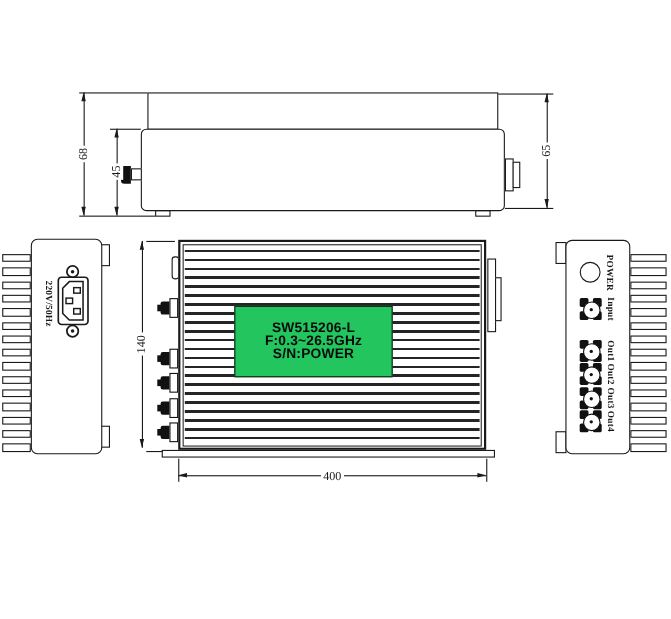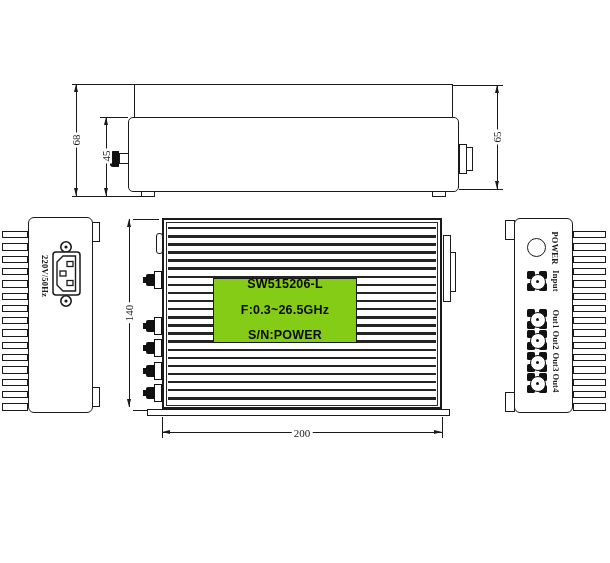--- a/index.html
+++ b/index.html
@@ -130,42 +130,42 @@
 
     <div class="outl" style="left:443px;top:235px;width:7.5px;height:67px;border-width:1.4px;"></div>
     <div class="outl" style="left:449.5px;top:252px;width:6px;height:40px;border-width:1.4px;"></div>
 
     <div class="abs" style="left:162px;top:218px;width:280px;height:191px;border:2px solid #1a1a1a;background:#fff;"></div>
     <div class="abs" style="left:166px;top:222px;width:272px;height:184px;border:1px solid #2a2a2a;"></div>
     <div class="fins-grad" style="left:168px;top:227px;width:268px;height:176px;"></div>
 
     <div class="abs" style="left:147px;top:409px;width:303px;height:6.5px;border:1.4px solid #1a1a1a;background:#fff;"></div>
 
-    <div class="abs nameplate" style="left:213px;top:278px;width:144px;height:65px;border:1.5px solid #1a1a1a;background:#84cc16;z-index:5;justify-content:space-between;">
+    <div class="abs nameplate" style="left:213px;top:278px;width:144px;height:65px;border:1.5px solid #1a1a1a;background:#22c55e;z-index:5;">
       <span>SW515206-L</span>
       <span>F:0.3~26.5GHz</span>
       <span>S/N:POWER</span>
     </div>
 
     <div>
       <div class="ln" style="left:133px;top:219px;width:26px;height:1px;"></div>
       <div class="ln" style="left:133px;top:410px;width:15px;height:1px;"></div>
       <div class="ln" style="left:129px;top:219px;width:1px;height:188px;"></div>
       <div class="arr up" style="left:127px;top:219px;"></div>
       <div class="arr dn" style="left:127px;top:399px;"></div>
       <div class="dimlab vert" style="left:129px;top:313px;">140</div>
     </div>
 
     <div>
       <div class="ln" style="left:162px;top:417px;width:1px;height:21px;"></div>
       <div class="ln" style="left:442px;top:417px;width:1px;height:21px;"></div>
       <div class="ln" style="left:162px;top:432px;width:280px;height:1px;"></div>
       <div class="arr lf" style="left:162px;top:430px;"></div>
       <div class="arr rt" style="left:434px;top:430px;"></div>
-      <div class="dimlab" style="left:302px;top:432.5px;">200</div>
+      <div class="dimlab" style="left:302px;top:432.5px;">400</div>
     </div>
   </div>
 
   <div>
     <div class="fin-row"></div>
     <div class="outl" style="left:505px;top:220px;width:9.5px;height:20px;"></div>
     <div class="outl" style="left:505px;top:392px;width:9.5px;height:20px;"></div>
     <div class="outl" style="left:514px;top:218px;width:59px;height:195px;border-width:1.5px;border-radius:6px;"></div>
 
     <div class="abs" style="left:527px;top:238px;width:19px;height:19px;border:1.5px solid #1a1a1a;border-radius:50%;background:#fff;"></div>

